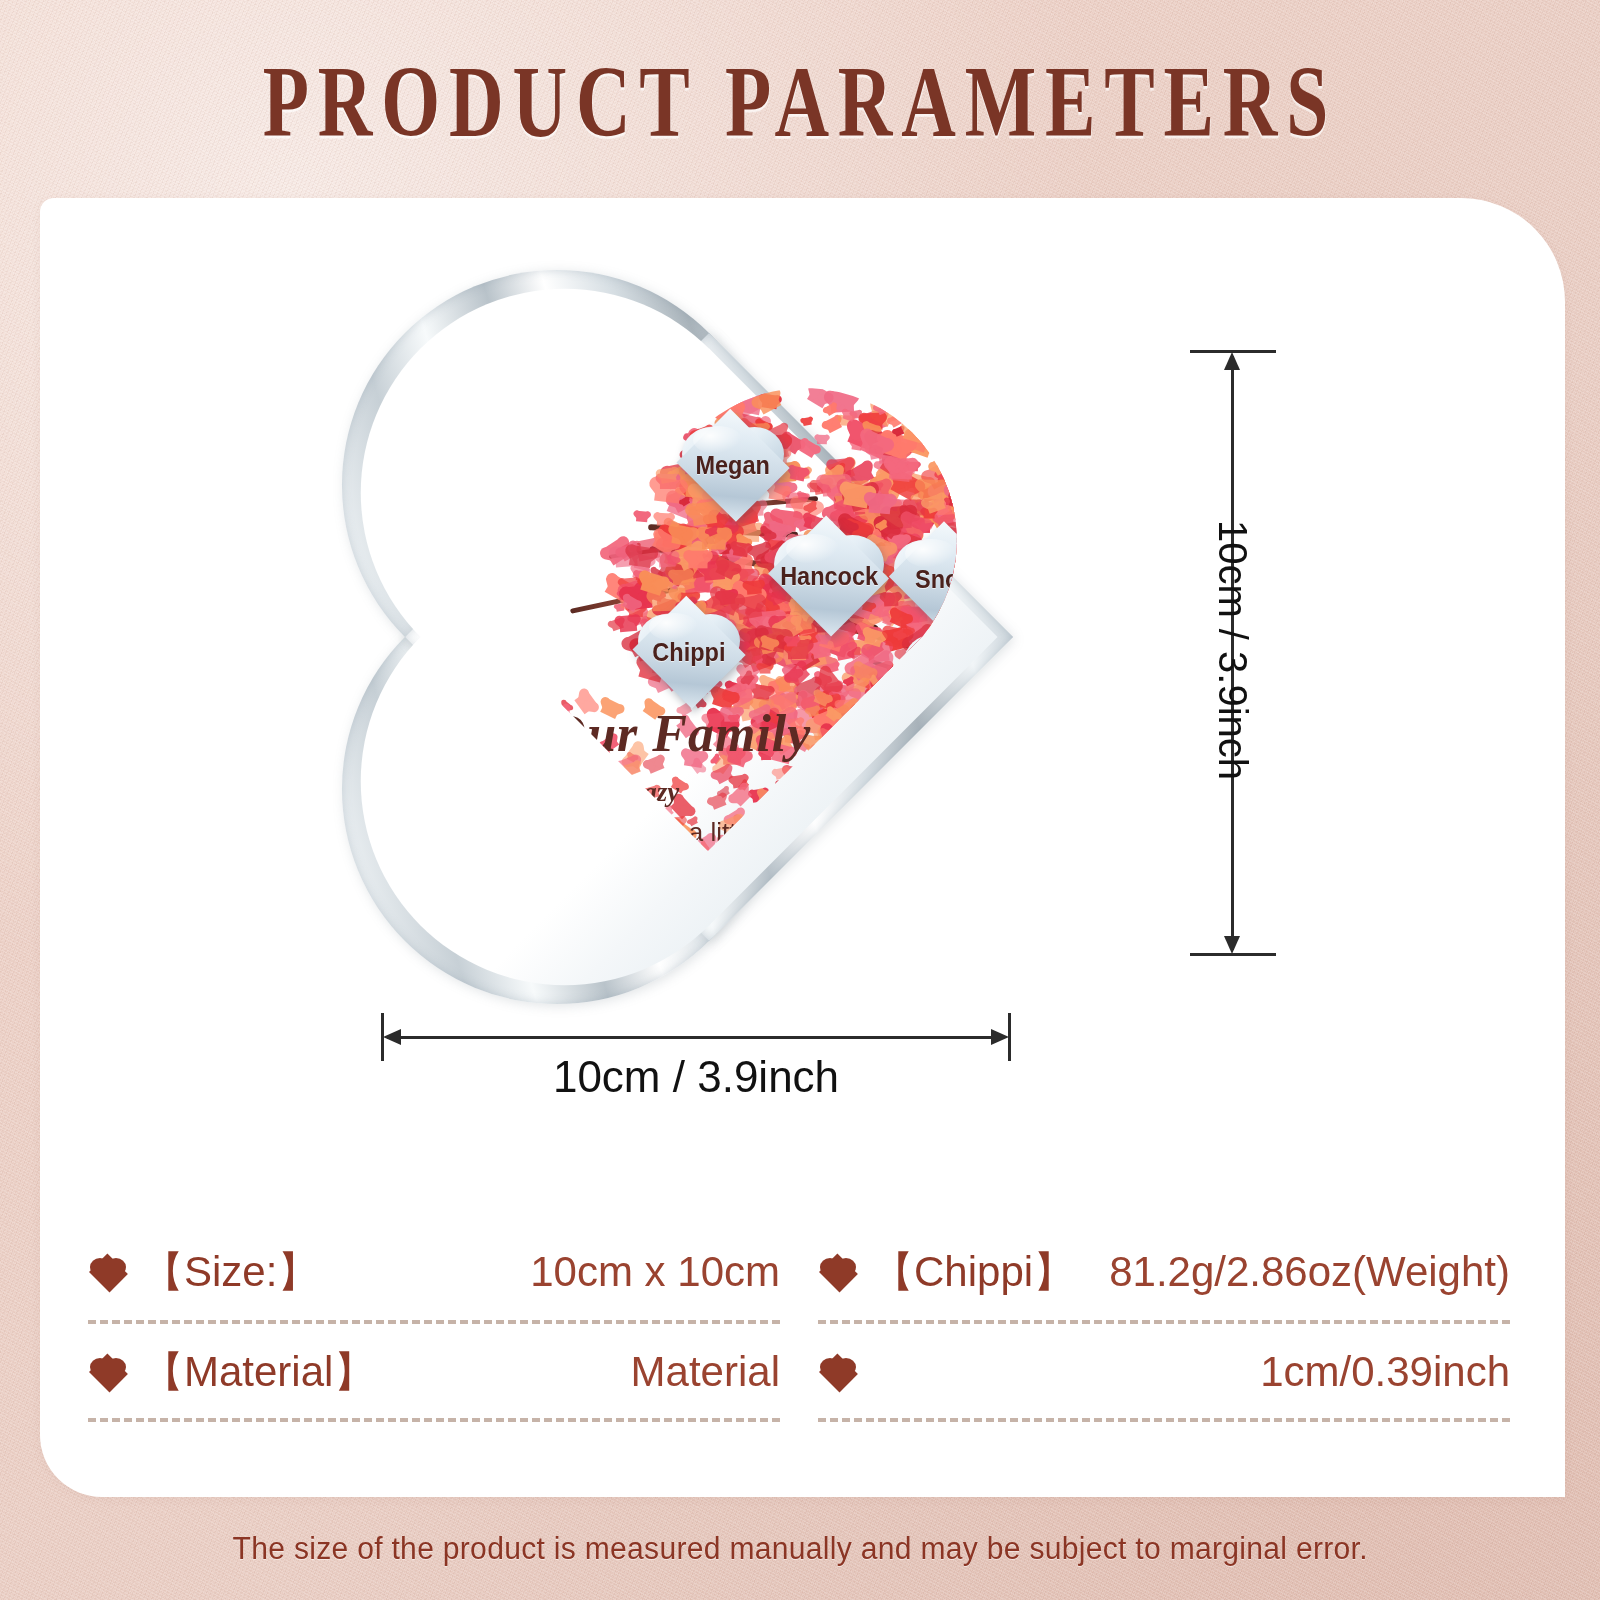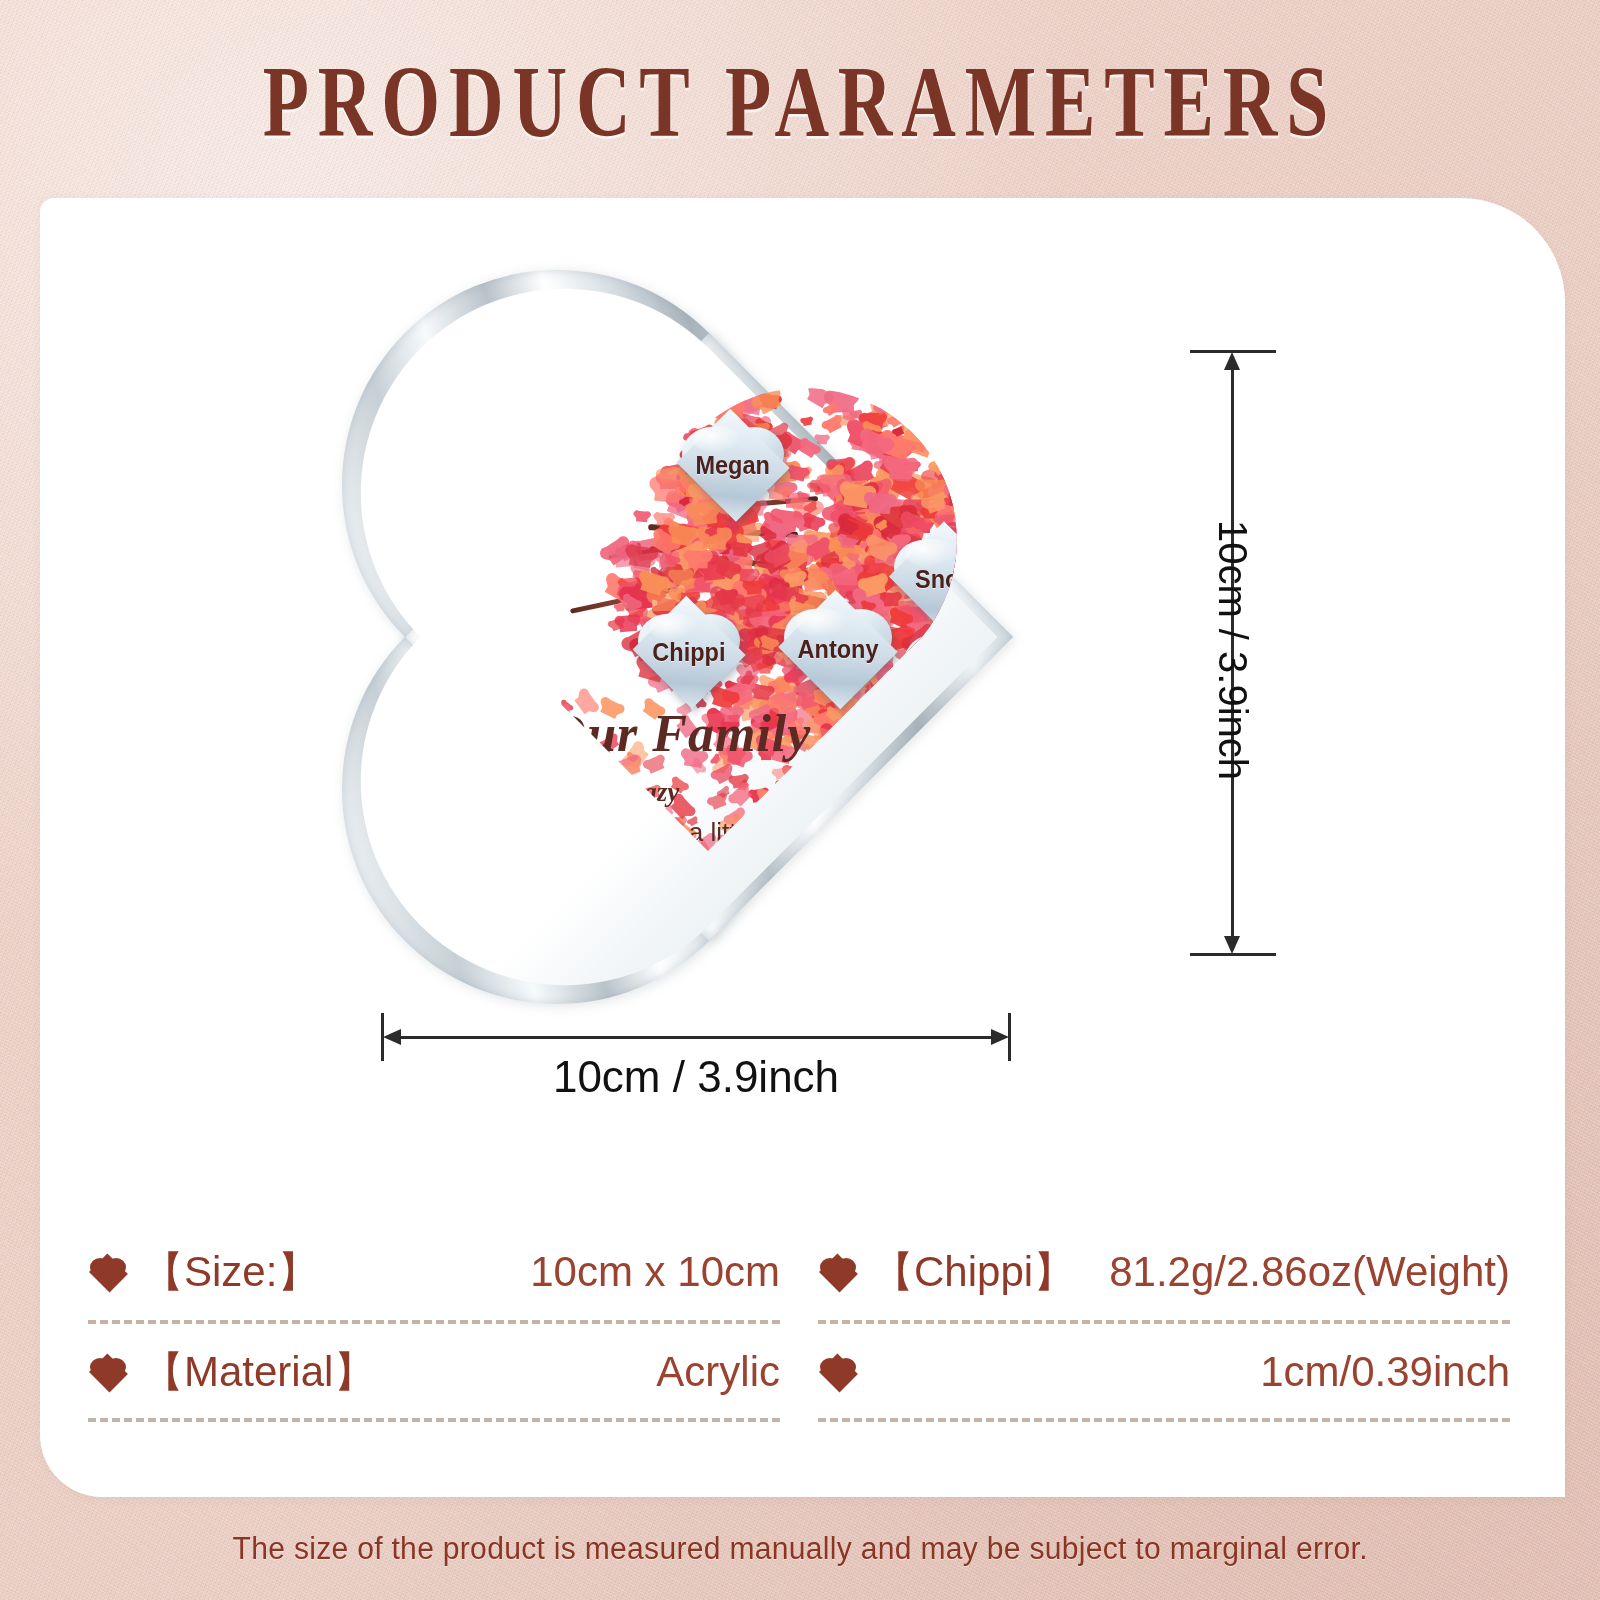--- a/index.html
+++ b/index.html
@@ -1489,20 +1489,29 @@
             <i class="lc"></i>
             <i class="rc"></i>
             <i class="sq"></i>
           </div>
         <div class="gloss"></div>
         <span>Megan</span>
       </div>
 
 
 
+      <div class="nh" style="left:388px; top:182px; width:126px; height:116px; font-size:25px;">
+        <div class="shape">
+            <i class="lc"></i>
+            <i class="rc"></i>
+            <i class="sq"></i>
+          </div>
+        <div class="gloss"></div>
+        <span>Hancock</span>
+      </div>
 
       <div class="nh" style="left:508px; top:188px; width:120px; height:110px; font-size:25px;">
         <div class="shape">
             <i class="lc"></i>
             <i class="rc"></i>
             <i class="sq"></i>
           </div>
         <div class="gloss"></div>
         <span>Snow</span>
       </div>
@@ -1510,29 +1519,20 @@
       <div class="nh" style="left:252px; top:262px; width:118px; height:108px; font-size:25px;">
         <div class="shape">
             <i class="lc"></i>
             <i class="rc"></i>
             <i class="sq"></i>
           </div>
         <div class="gloss"></div>
         <span>Chippi</span>
       </div>
 
-      <div class="nh" style="left:398px; top:256px; width:124px; height:114px; font-size:25px;">
-        <div class="shape">
-            <i class="lc"></i>
-            <i class="rc"></i>
-            <i class="sq"></i>
-          </div>
-        <div class="gloss"></div>
-        <span>Antony</span>
-      </div>
 
       <div class="nh" style="left:518px; top:282px; width:122px; height:112px; font-size:25px;">
         <div class="shape">
             <i class="lc"></i>
             <i class="rc"></i>
             <i class="sq"></i>
           </div>
         <div class="gloss"></div>
         <span>Bailey</span>
       </div>
@@ -1603,21 +1603,21 @@
     <div class="dashed"></div>
   </div>
 
   <div class="spec-cell r2">
     <div class="spec-heart">
         <i class="lc"></i>
         <i class="rc"></i>
         <i class="sq"></i>
       </div>
     <div class="spec-key">【Material】</div>
-    <div class="spec-val">Acrylic</div>
+    <div class="spec-val">Material</div>
     <div class="dashed"></div>
   </div>
 
   <div class="spec-cell r2">
     <div class="spec-heart">
         <i class="lc"></i>
         <i class="rc"></i>
         <i class="sq"></i>
       </div>
     <div class="spec-val">1cm/0.39inch</div>

